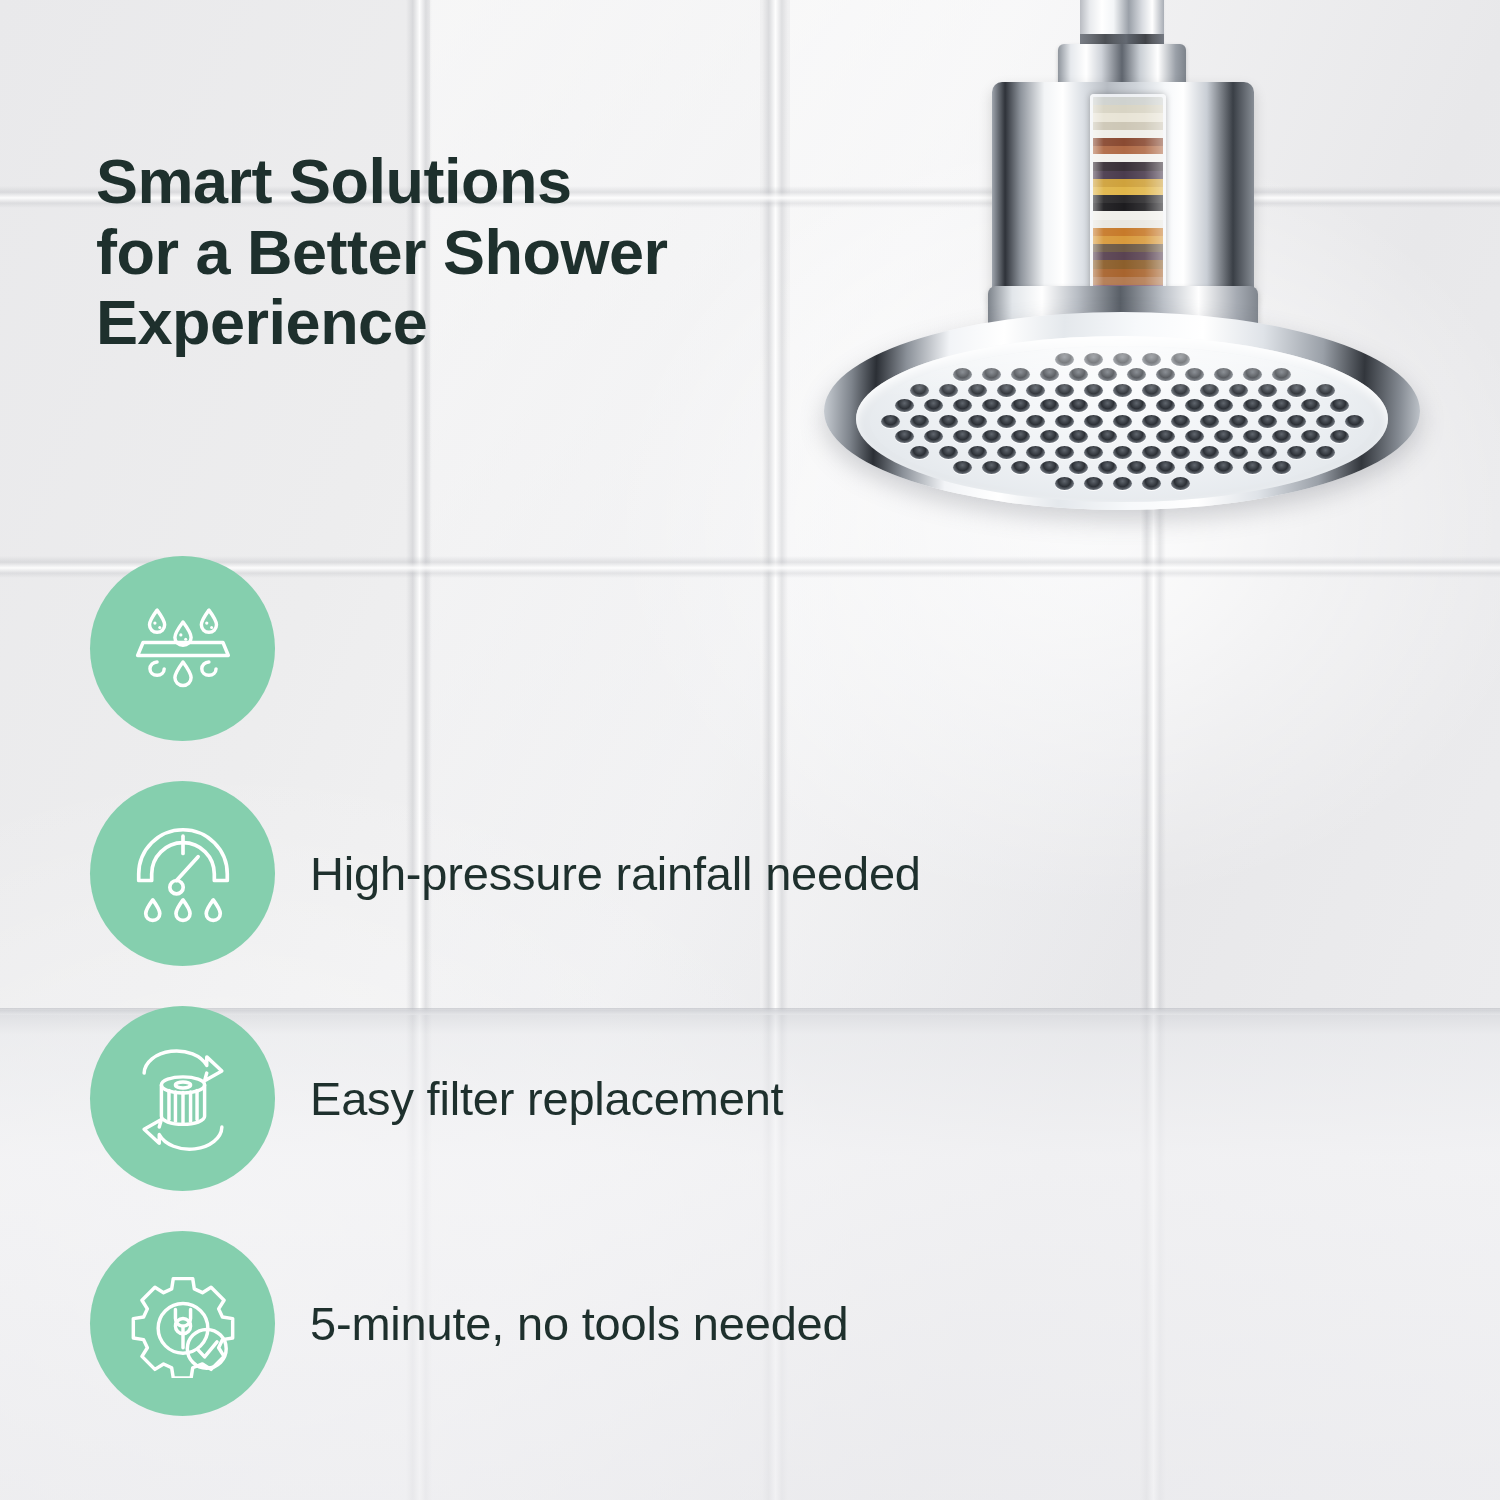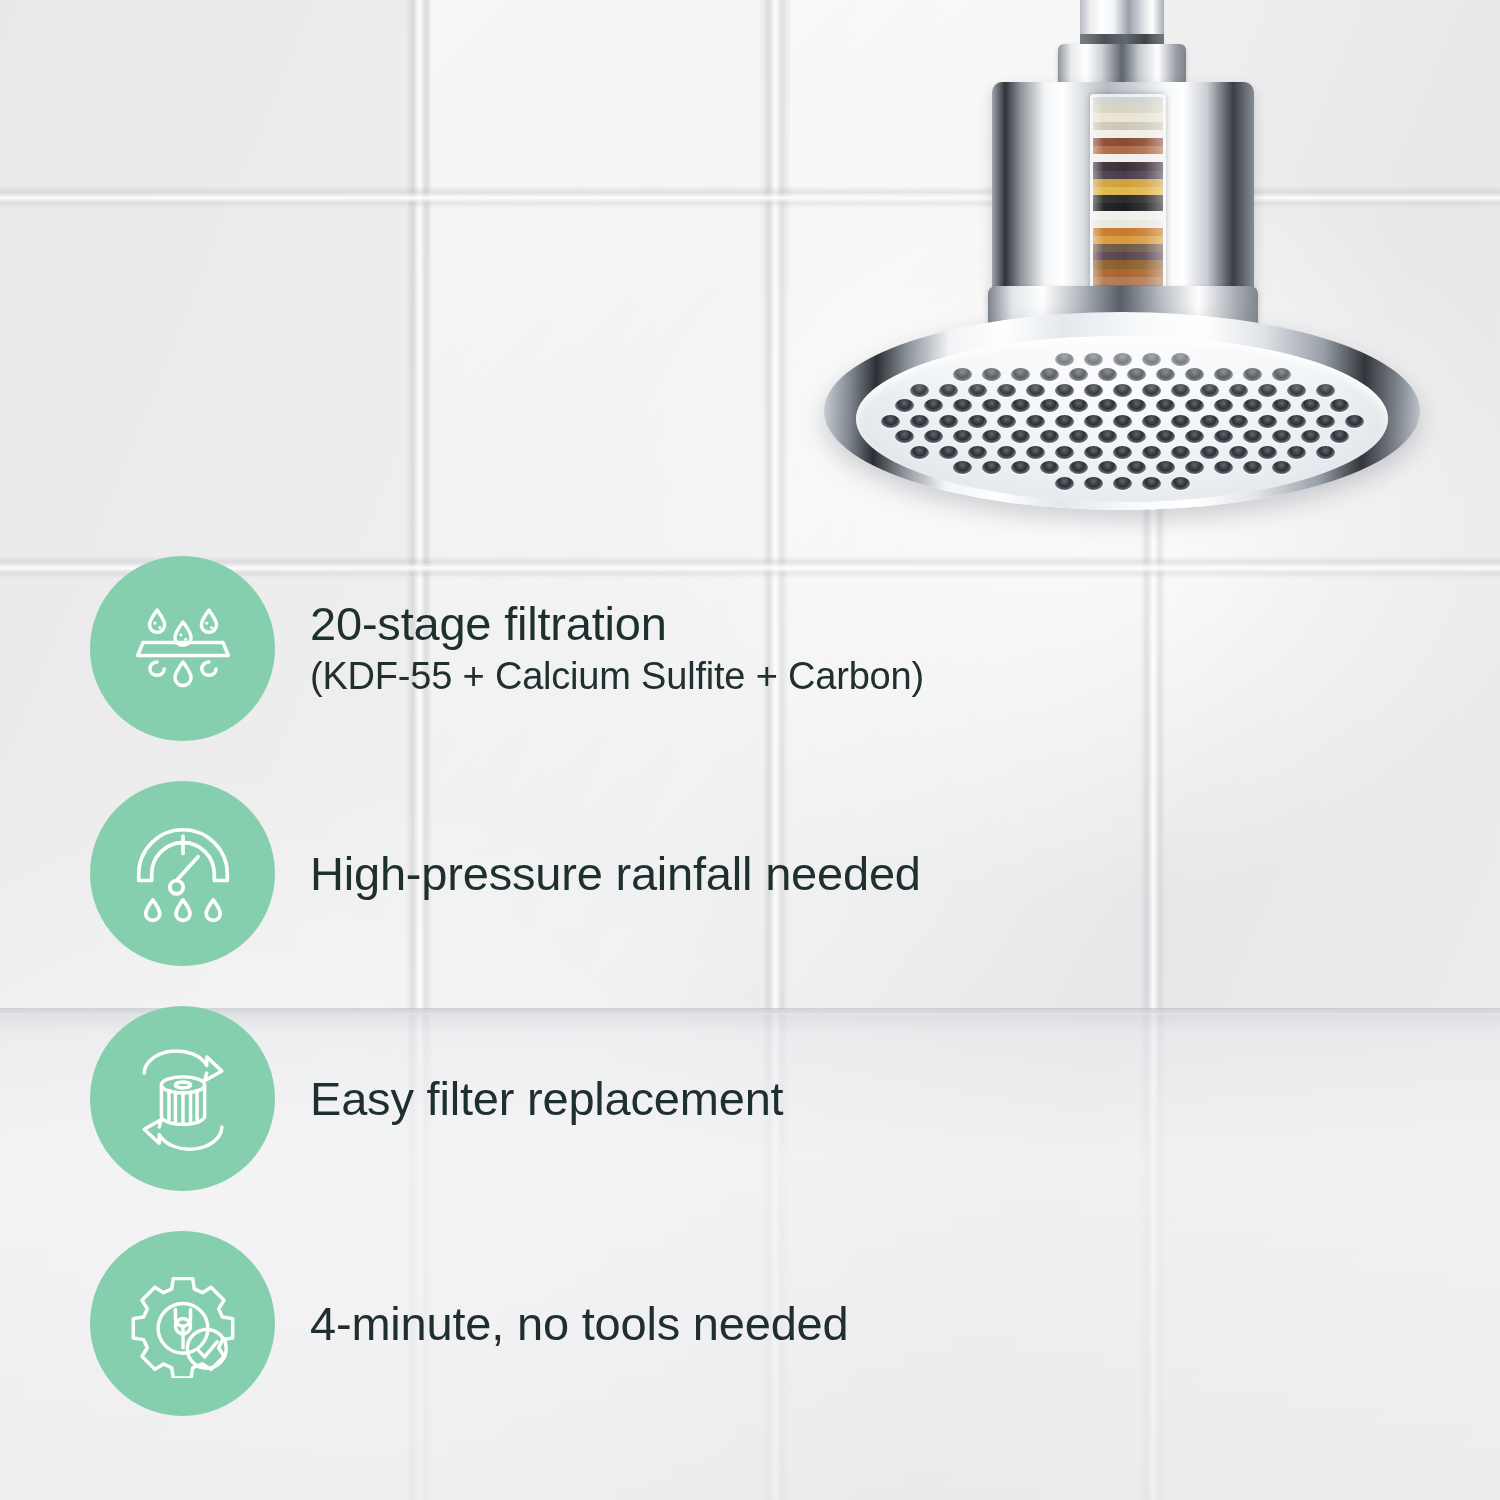--- a/index.html
+++ b/index.html
@@ -261,20 +261,25 @@
           <div class="nz" style="left: 184.5px; top: 130.5px;"></div>
           <div class="nz" style="left: 213.5px; top: 130.5px;"></div>
           <div class="nz" style="left: 242.5px; top: 130.5px;"></div>
           <div class="nz" style="left: 271.5px; top: 130.5px;"></div>
           <div class="nz" style="left: 300.5px; top: 130.5px;"></div>
         </div>
       <div class="face-gloss"></div>
     </div>
   </div>
 
+  <h1 class="headline">
+    <span>Smart Solutions</span>
+    <span>for a Better Shower</span>
+    <span>Experience</span>
+  </h1>
 
   <div class="features">
 
     <div class="row">
       <div class="badge">
         <svg viewBox="0 0 100 100" fill="none" stroke="#ffffff" stroke-width="3.2" stroke-linecap="round" stroke-linejoin="round">
           <path d="M26 14c0 0 -7 9.5 -7 13.6 0 4 3.1 6.9 7 6.9s7 -2.9 7 -6.9C33 23.5 26 14 26 14z"></path>
           <circle cx="24" cy="26" r="1.5" fill="#fff" stroke="none"></circle>
           <circle cx="28.5" cy="30" r="1.4" fill="#fff" stroke="none"></circle>
           <path d="M74 14c0 0 -7 9.5 -7 13.6 0 4 3.1 6.9 7 6.9s7 -2.9 7 -6.9C81 23.5 74 14 74 14z"></path>
@@ -282,24 +287,20 @@
           <circle cx="76.5" cy="30" r="1.4" fill="#fff" stroke="none"></circle>
           <path d="M50 25c0 0 -7.5 10 -7.5 14.3 0 4.2 3.3 7.2 7.5 7.2s7.5 -3 7.5 -7.2C57.5 35 50 25 50 25z"></path>
           <circle cx="48" cy="37" r="1.5" fill="#fff" stroke="none"></circle>
           <circle cx="52.5" cy="41" r="1.4" fill="#fff" stroke="none"></circle>
           <path d="M13 44 L87 44 L92 56 L8 56 Z"></path>
           <path d="M26 62c-3.7 0 -6.6 2.9 -6.6 6.4 0 3.5 2.9 6 6.6 6s6.6 -2.5 6.6 -6"></path>
           <path d="M74 62c-3.7 0 -6.6 2.9 -6.6 6.4 0 3.5 2.9 6 6.6 6s6.6 -2.5 6.6 -6"></path>
           <path d="M50 62c0 0 -7.5 10.2 -7.5 14.5 0 4.2 3.3 7.3 7.5 7.3s7.5 -3.1 7.5 -7.3C57.5 72.2 50 62 50 62z"></path>
         </svg>
       </div>
-      <div class="rtext">
-        <div class="rtitle">20-stage filtration</div>
-        <div class="rsub">(KDF-55 + Calcium Sulfite + Carbon)</div>
-      </div>
     </div>
 
     <div class="row">
       <div class="badge">
         <svg viewBox="0 0 100 100" fill="none" stroke="#ffffff" stroke-width="3.4" stroke-linecap="round" stroke-linejoin="round">
           <path d="M9 56 L9 50 A41 41 0 0 1 91 50 L91 56 L79 56 L79 50 A29 29 0 0 0 21 50 L21 56 Z"></path>
           <path d="M50 15 L50 31"></path>
           <path d="M64 34 L44 56"></path>
           <path d="M44 56c-3.4 0 -6.2 2.8 -6.2 6.2S40.6 68.4 44 68.4s6.2 -2.8 6.2 -6.2S47.4 56 44 56z"></path>
           <path d="M22 74c0 0 -6.5 8.8 -6.5 12.6 0 3.7 2.9 6.4 6.5 6.4s6.5 -2.7 6.5 -6.4C28.5 82.8 22 74 22 74z"></path>
@@ -338,18 +339,18 @@
           <path d="M41 8 L59 8 L60.5 17.5 L68 21 L76 16 L88 28 L83 36 L86.5 43.5 L96 45 L96 63 L86.5 64.5 L83 72 L88 80 L76 92 L68 87 L59 90.5 L57.5 100 L41 100 L39.5 90.5 L32 87 L24 92 L12 80 L17 72 L13.5 64.5 L4 63 L4 45 L13.5 43.5 L17 36 L12 28 L24 16 L32 21 L39.5 17.5 Z"></path>
           <circle cx="50" cy="54" r="23"></circle>
           <path d="M43 36.5 L43 45 A7 7 0 0 0 57 45 L57 36.5"></path>
           <path d="M50 52 L50 72"></path>
           <circle cx="50" cy="52" r="7"></circle>
           <circle cx="72" cy="73" r="18"></circle>
           <path d="M63.5 73.5 L70 80.5 L81.5 66.5"></path>
         </svg>
       </div>
       <div class="rtext">
-        <div class="rtitle">4-minute, no tools needed</div>
+        <div class="rtitle">5-minute, no tools needed</div>
       </div>
     </div>
 
   </div>
 </div>
 
 </body></html>

